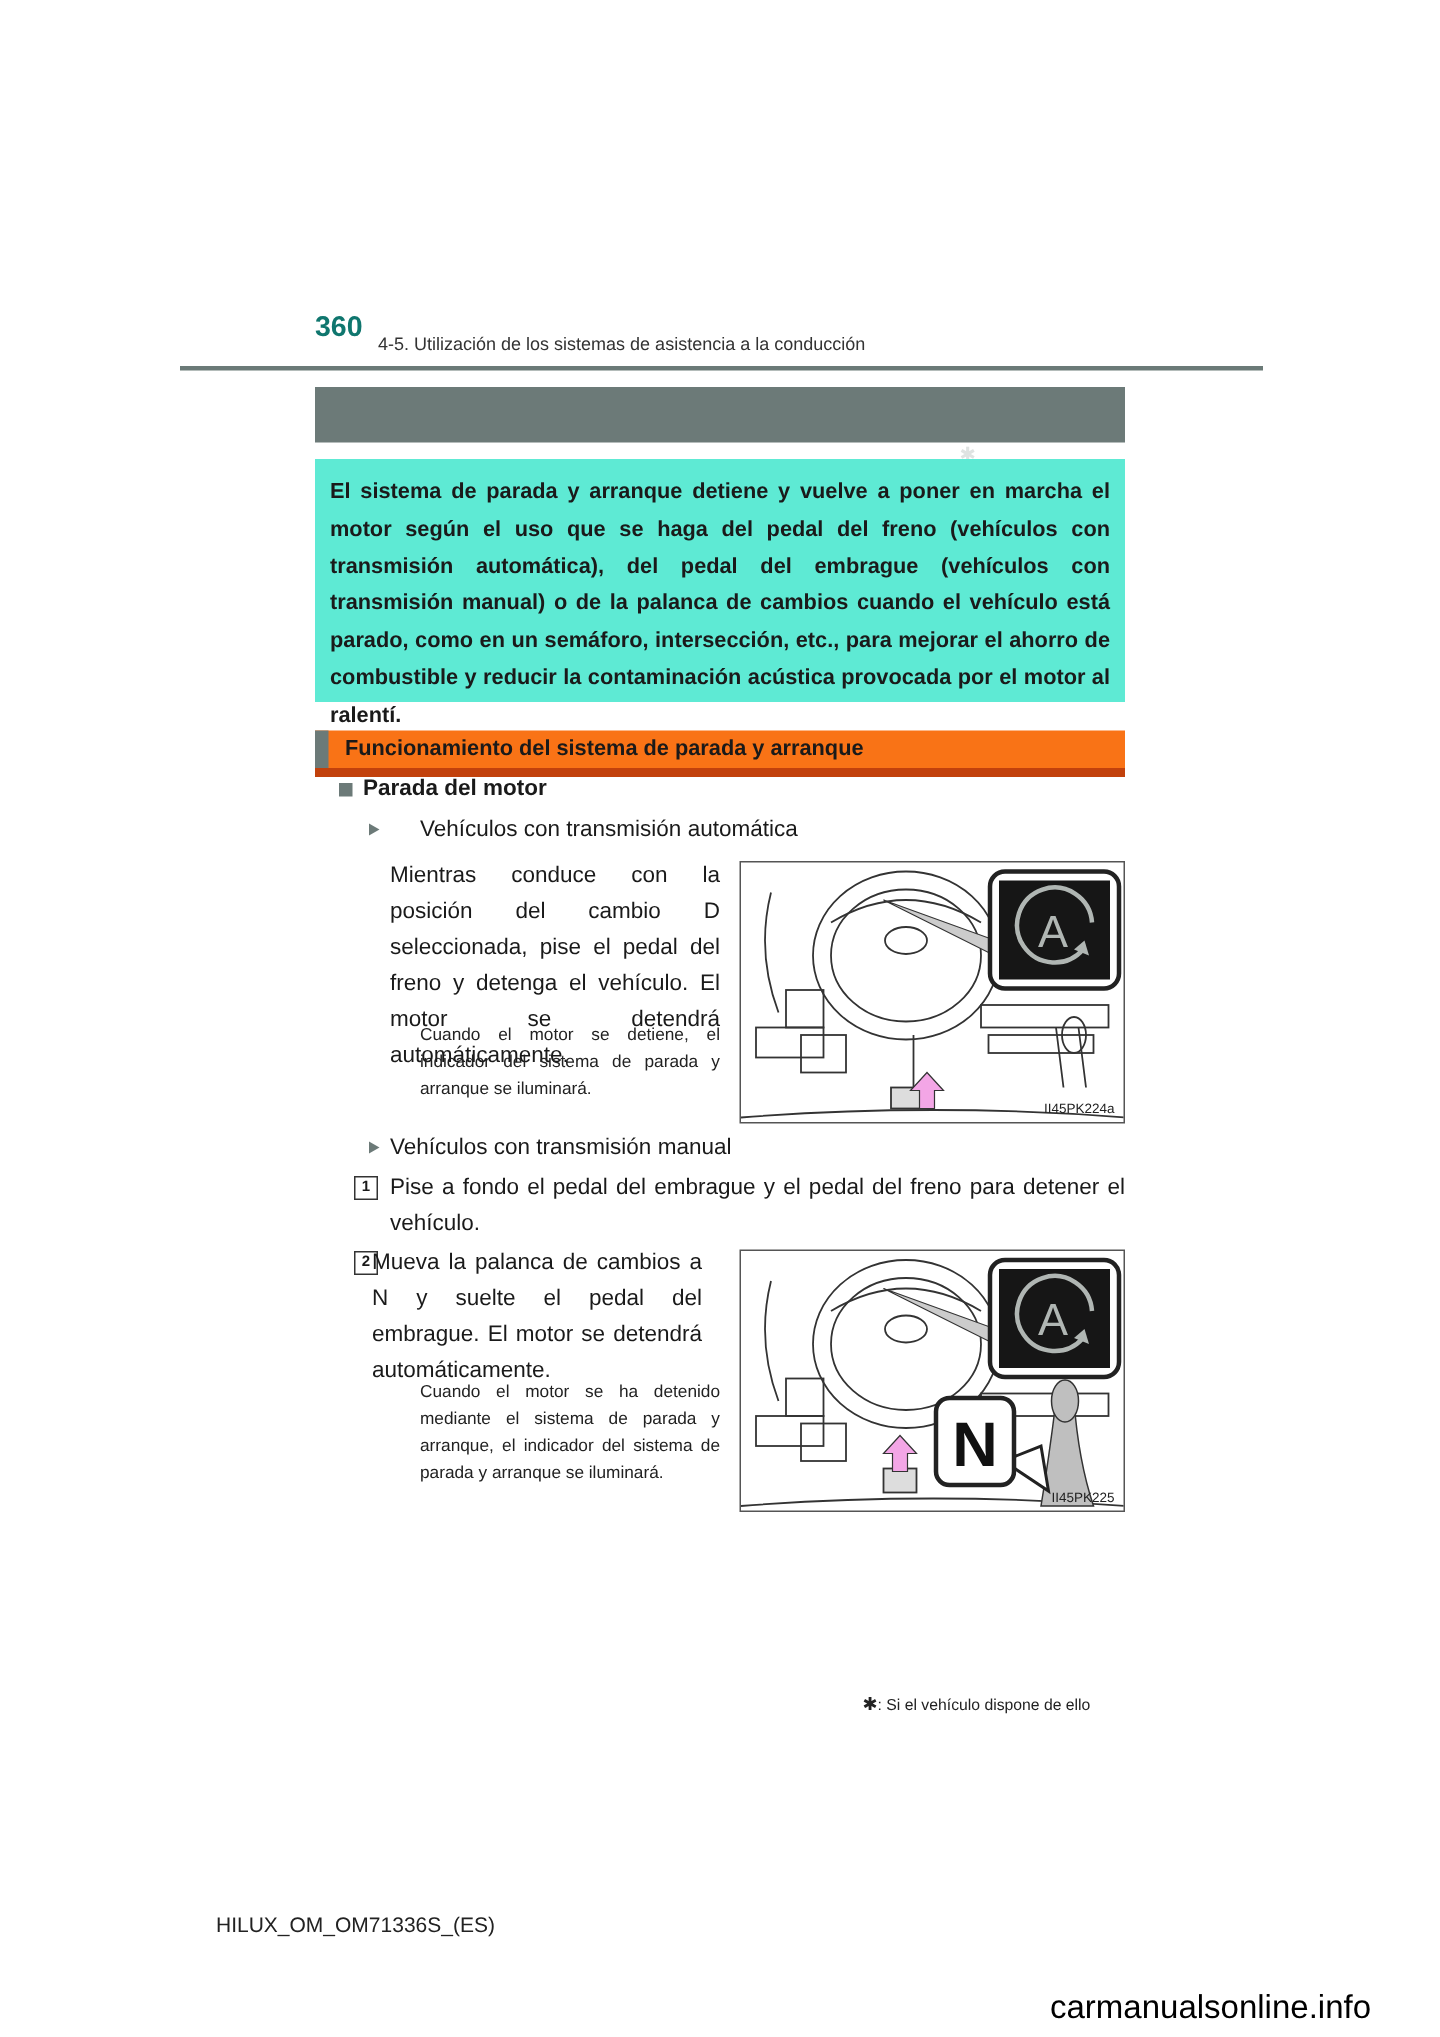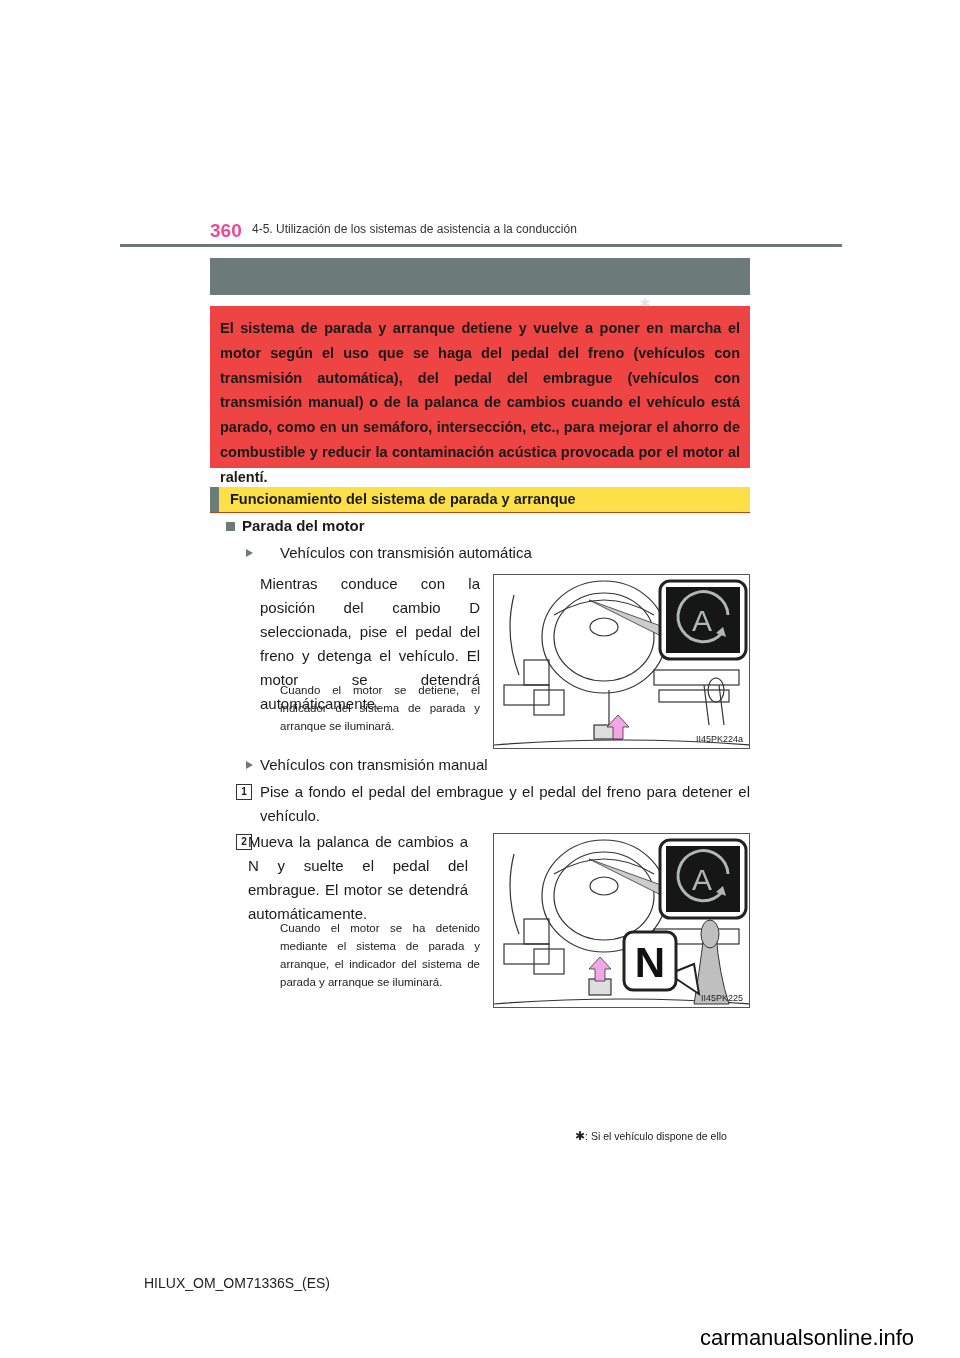--- a/index.html
+++ b/index.html
@@ -1,34 +1,34 @@
 <!DOCTYPE html>
 <html><head>
 <meta charset="utf-8">
 <style>
   html, body { margin: 0; padding: 0; background: #ffffff; }
   body { width: 960px; height: 1358px; position: relative; overflow: hidden;
          font-family: "Liberation Sans", sans-serif; color: #1a1a1a; }
   .abs { position: absolute; }
 
-  .page-num { left: 210px; top: 220px; font-size: 19px; font-weight: bold; color: #ec4899; }
+  .page-num { left: 210px; top: 208px; font-size: 19px; font-weight: bold; color: #0f766e; }
   .header-text { left: 252px; top: 222px; font-size: 12px; color: #333; }
   .header-rule { left: 120px; top: 244px; width: 722px; height: 3px; background: #6b7a77; }
 
   .title-bar { left: 210px; top: 258px; width: 540px; height: 37px; background: #6c7a78; }
   .title-bar .t { position: absolute; left: 9px; top: 5px; font-size: 23px; font-weight: bold;
                   color: #ffffff; letter-spacing: 1px; font-family: "DejaVu Sans", sans-serif; margin-top: 35px; }
   .title-bar .star { font-size: 13px; vertical-align: top; position: relative; top: -2px; color: #dfe3e2; font-weight: normal; }
 
-  .intro { left: 210px; top: 306px; width: 540px; height: 162px; background: #ef4444; box-sizing: border-box;
+  .intro { left: 210px; top: 306px; width: 540px; height: 162px; background: #5eead4; box-sizing: border-box;
            padding: 10px 10px 0 10px; font-size: 14.5px; font-weight: bold; line-height: 24.8px;
            text-align: justify; }
 
-  .sec-bar { left: 210px; top: 487px; width: 540px; height: 25px; background: #fde047;
-             border-bottom: 1px solid #c2410c; text-align: right; }
+  .sec-bar { left: 210px; top: 487px; width: 540px; height: 25px; background: #f97316;
+             border-bottom: 6px solid #c2410c; text-align: right; }
   .sec-bar .edge { position: absolute; left: 0; top: 0; width: 9px; height: 25px; background: #6c7a78; }
   .sec-bar .t { position: absolute; left: 20px; top: 4px; font-size: 14.5px; font-weight: bold; }
 
   .sq { left: 226px; top: 522px; width: 9px; height: 9px; background: #6c7a78; }
   .h-parada { left: 242px; top: 517px; font-size: 15px; font-weight: bold; }
 
   .tri { width: 0; height: 0; border-top: 4px solid transparent; border-bottom: 4px solid transparent;
          border-left: 7px solid #6c7a78; }
   .sub { font-size: 15px; }
 

